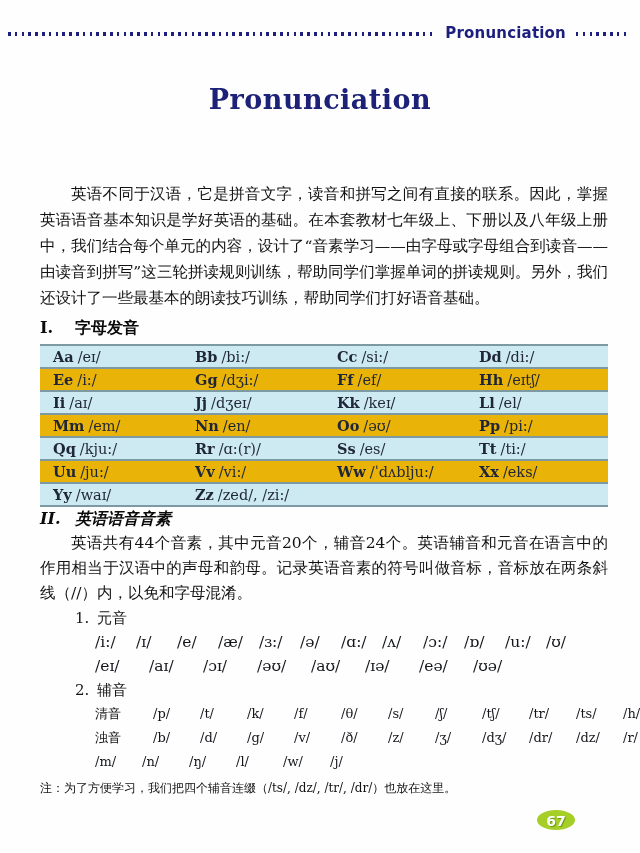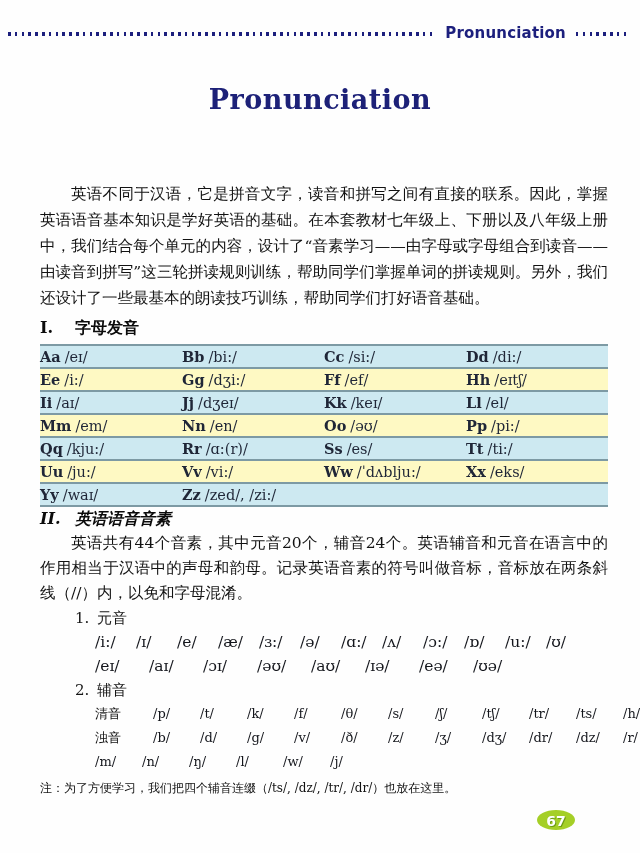--- a/index.html
+++ b/index.html
@@ -38,23 +38,23 @@
   .intro {
     margin-top:64px; font-size:15.5px; line-height:26px;
     text-align:justify; text-indent:2em; color:#121212;
   }
   
   .sec-heading { margin-top:6px; font-weight:bold; font-size:16px; color:#0b0b0b; display:flex; line-height:21px; }
   .sec-heading.second { margin-top:1px;font-style:italic; }
   .sec-numeral { width:35px; flex:none; }
   
   .letter-table { margin-top:6px; border-top:2px solid #7d9aa4; }
-  .lt-row { display:flex; height:23px; align-items:center; border-bottom:2px solid #7d9aa4; background:#fef9c3; }
+  .lt-row { display:flex; height:23px; align-items:center; border-bottom:2px solid #7d9aa4; background:#eab308; }
   .lt-row:nth-child(odd) { background:#cde9f1; }
-  .lt-cell { width:25%; font-size:14.5px; color:#1f2637; white-space:nowrap; }
+  .lt-cell { width:25%; padding-left:13px; font-size:14.5px; color:#1f2637; white-space:nowrap; }
   .lt-letter { font-weight:600; margin-right:4px; }
   
   .body2 { margin-top:2px; font-size:15.5px; line-height:25px; text-align:justify; text-indent:2em; color:#121212; }
   .list-item { margin-left:35px; margin-top:0; font-size:15px; line-height:24px; display:flex; }
   .li-num { width:22px; flex:none; }
   .ph-line { margin-left:55px; font-size:15.5px; line-height:24px; white-space:nowrap; color:#14161c; }
   .ph { display:inline-block; }
   .ph.v1 { min-width:41px; }
   .ph.v2 { min-width:54px; }
   .ph.c  { min-width:47px; }

